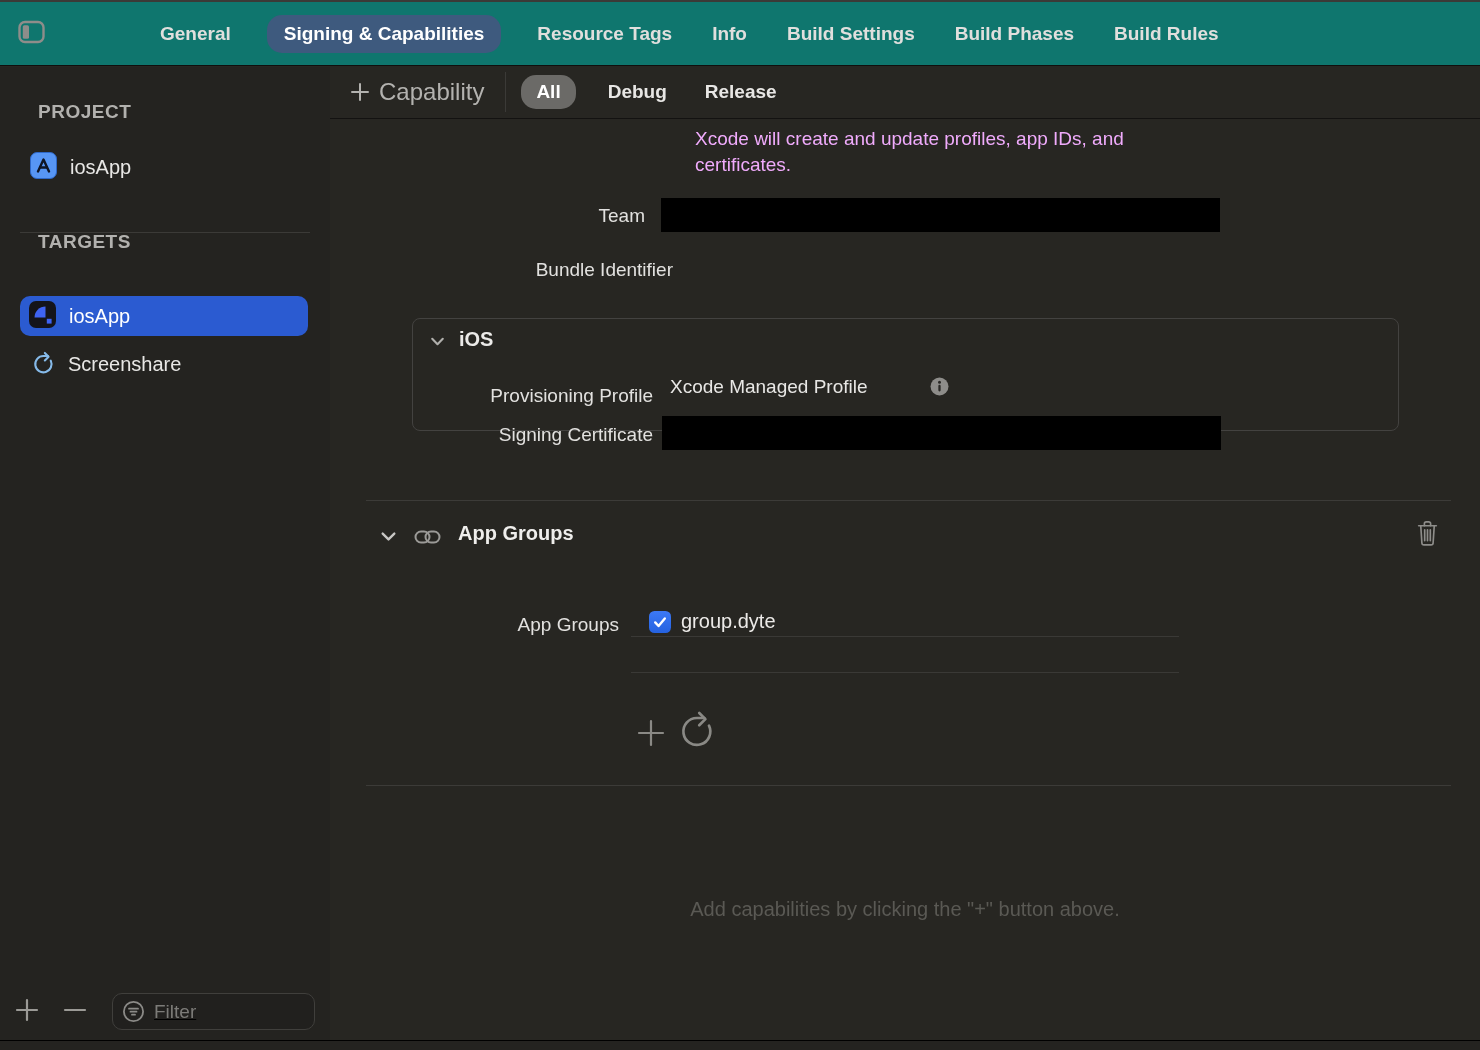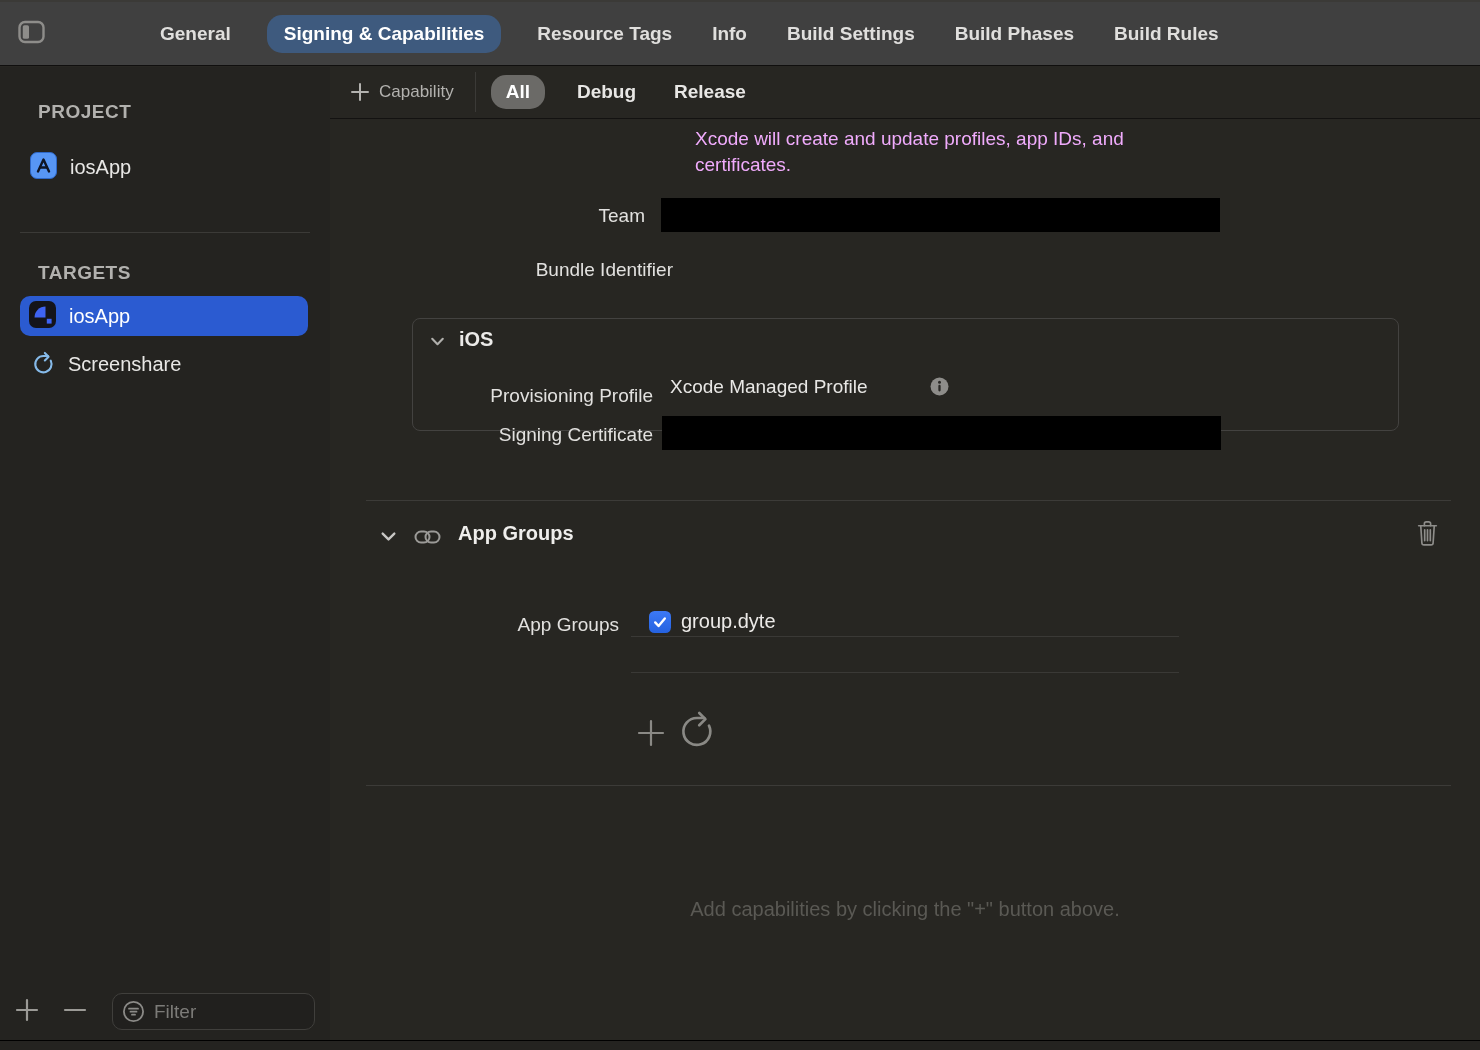--- a/index.html
+++ b/index.html
@@ -5,21 +5,21 @@
   * { margin:0; padding:0; box-sizing:border-box; }
   html,body { background:#111; }
   .app {
     position:relative; width:1480px; height:1050px; overflow:hidden;
     background:#272622; font-family:"Liberation Sans", sans-serif;
     -webkit-font-smoothing:antialiased;
   }
   
   .topbar {
     position:absolute; top:0; left:0; right:0; height:66px;
-    background:#404040; border-top:2px solid #3b3a37; border-bottom:1px solid #100f0e;
+    background:#0f766e; border-top:2px solid #3b3a37; border-bottom:1px solid #100f0e;
     display:flex; align-items:center;
   }
   .sb-toggle { margin-left:16px; width:30px; height:28px; display:flex; align-items:center; justify-content:center; cursor:pointer; }
   .tabs { display:flex; align-items:center; gap:32px; margin-left:110px; }
   .tab {
     font-size:19px; font-weight:700; color:#e0dfdd; white-space:nowrap;
     height:38px; line-height:38px; padding:0 4px; border-radius:15px; cursor:pointer;
   }
   .tab.active { background:#3e5a7e; color:#ffffff; padding:0 17px; }
   
@@ -34,32 +34,32 @@
   .tgt-row {
     position:absolute; left:20px; top:229px; width:288px; height:40px;
     border-radius:10px; background:#2b5bd1; display:flex; align-items:center; padding-left:9px; cursor:pointer;
   }
   .tgt-row .lbl { color:#ffffff; }
   .scr-row { position:absolute; left:32px; top:282px; height:30px; display:flex; align-items:center; cursor:pointer; }
   .sb-foot-btn { position:absolute; width:30px; height:30px; display:flex; align-items:center; justify-content:center; cursor:pointer; }
   .filter-field {
     position:absolute; left:112px; top:926px; width:203px; height:37px;
     border:1px solid #403f3c; border-radius:10px; background:#21201e;
-    display:flex; align-items:center; padding:0 9px;
+    display:flex; align-items:center; padding:0 9px;text-decoration:underline;
   }
   .filter-field input {
     flex:1; min-width:0; margin-left:9px; background:transparent; border:none; outline:none;
     font-family:"Liberation Sans", sans-serif; font-size:19px; color:#dddcda;
   }
   .filter-field input::placeholder { color:#7c7b78; }
   
   .content { position:absolute; left:330px; top:66px; right:0; bottom:10px; background:#272622; }
   .cap-toolbar { position:relative; height:53px; border-bottom:1px solid #131211; display:flex; align-items:center; }
   .add-cap { margin-left:20px; display:flex; align-items:center; gap:9px; cursor:pointer; }
-  .add-cap .lbl { font-size:17px; color:#b3b2af; }
+  .add-cap .lbl { font-size:24px; color:#b3b2af; }
   .tb-divider { width:1px; height:40px; background:#3b3a37; margin-left:21px; }
   .segments { display:flex; align-items:center; margin-left:15px; gap:26px; }
   .seg { font-size:19px; font-weight:700; color:#e8e7e5; height:34px; line-height:34px; padding:0 6px; border-radius:15px; cursor:pointer; white-space:nowrap; }
   .seg.active { background:#6b6a67; color:#ffffff; padding:0 15px; }
   .scroll { position:relative; height:920px; }
   .help { position:absolute; left:365px; font-size:19px; color:#f0abfc; }
   .row-label { position:absolute; left:0; width:315px; text-align:right; font-size:19px; color:#e2e1df; white-space:nowrap; }
   .redact { position:absolute; background:#000; cursor:pointer; }
   .bundle-field {
     position:absolute; left:332px; top:138px; width:533px; height:31px;
@@ -119,21 +119,21 @@
             <rect x="0.5" y="0.5" width="26" height="26" rx="6.5" fill="#5796f5" stroke="#2e68c8"></rect>
             <path d="M8 19.5 L13.5 7.5 L19 19.5" fill="none" stroke="#0e1526" stroke-width="2.4" stroke-linecap="round" stroke-linejoin="round"></path>
             <path d="M10.2 15.5h6.6" stroke="#0e1526" stroke-width="2.4" stroke-linecap="round"></path>
           </svg>
       </span>
       <span class="lbl">iosApp</span>
     </div>
 
     <div class="sb-divider"></div>
 
-    <div class="sec-head" style="top:195px;text-align:right;">TARGETS</div>
+    <div class="sec-head" style="top:164px;text-align:right;">TARGETS</div>
 
     <div class="tgt-row">
       <span>
         <svg width="27" height="27" viewBox="0 0 27 27">
             <rect width="27" height="27" rx="7" fill="#14141a"></rect>
             <path d="M16.5 5.5 A11 11 0 0 0 5.5 16.5 L16.5 16.5 Z" fill="#3e63f2"></path>
             <rect x="17.8" y="17.8" width="4.8" height="4.8" fill="#3e63f2"></rect>
           </svg>
       </span>
       <span class="lbl">iosApp</span>

